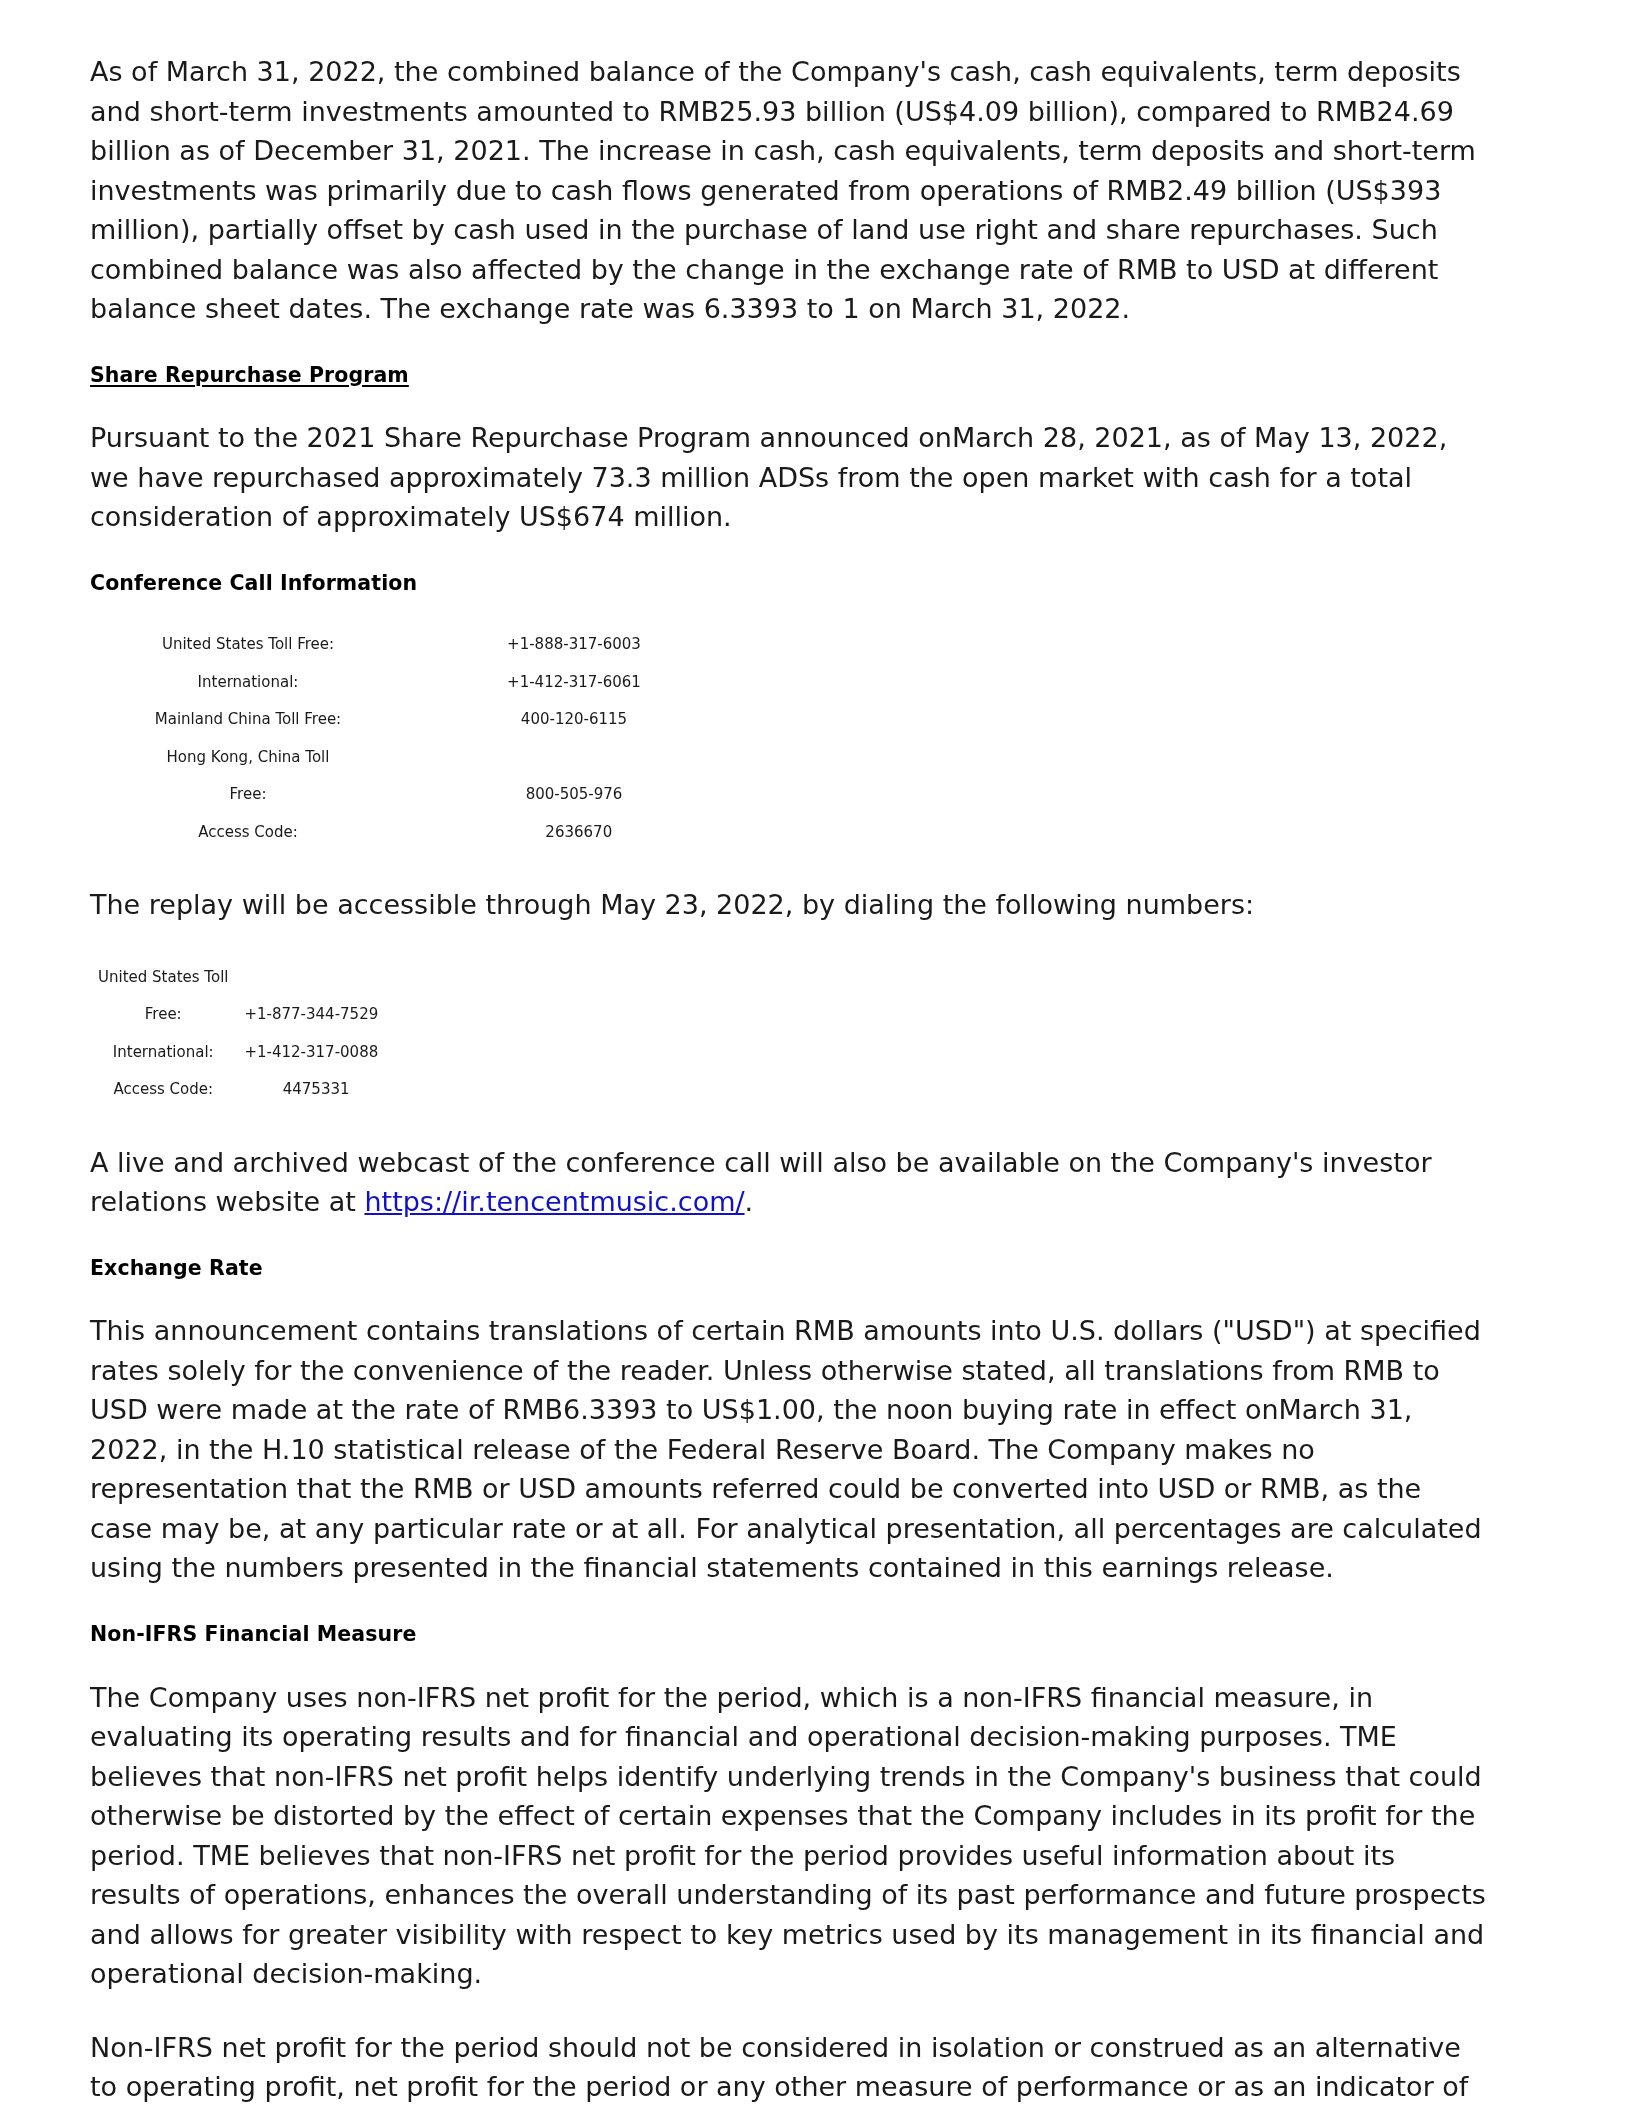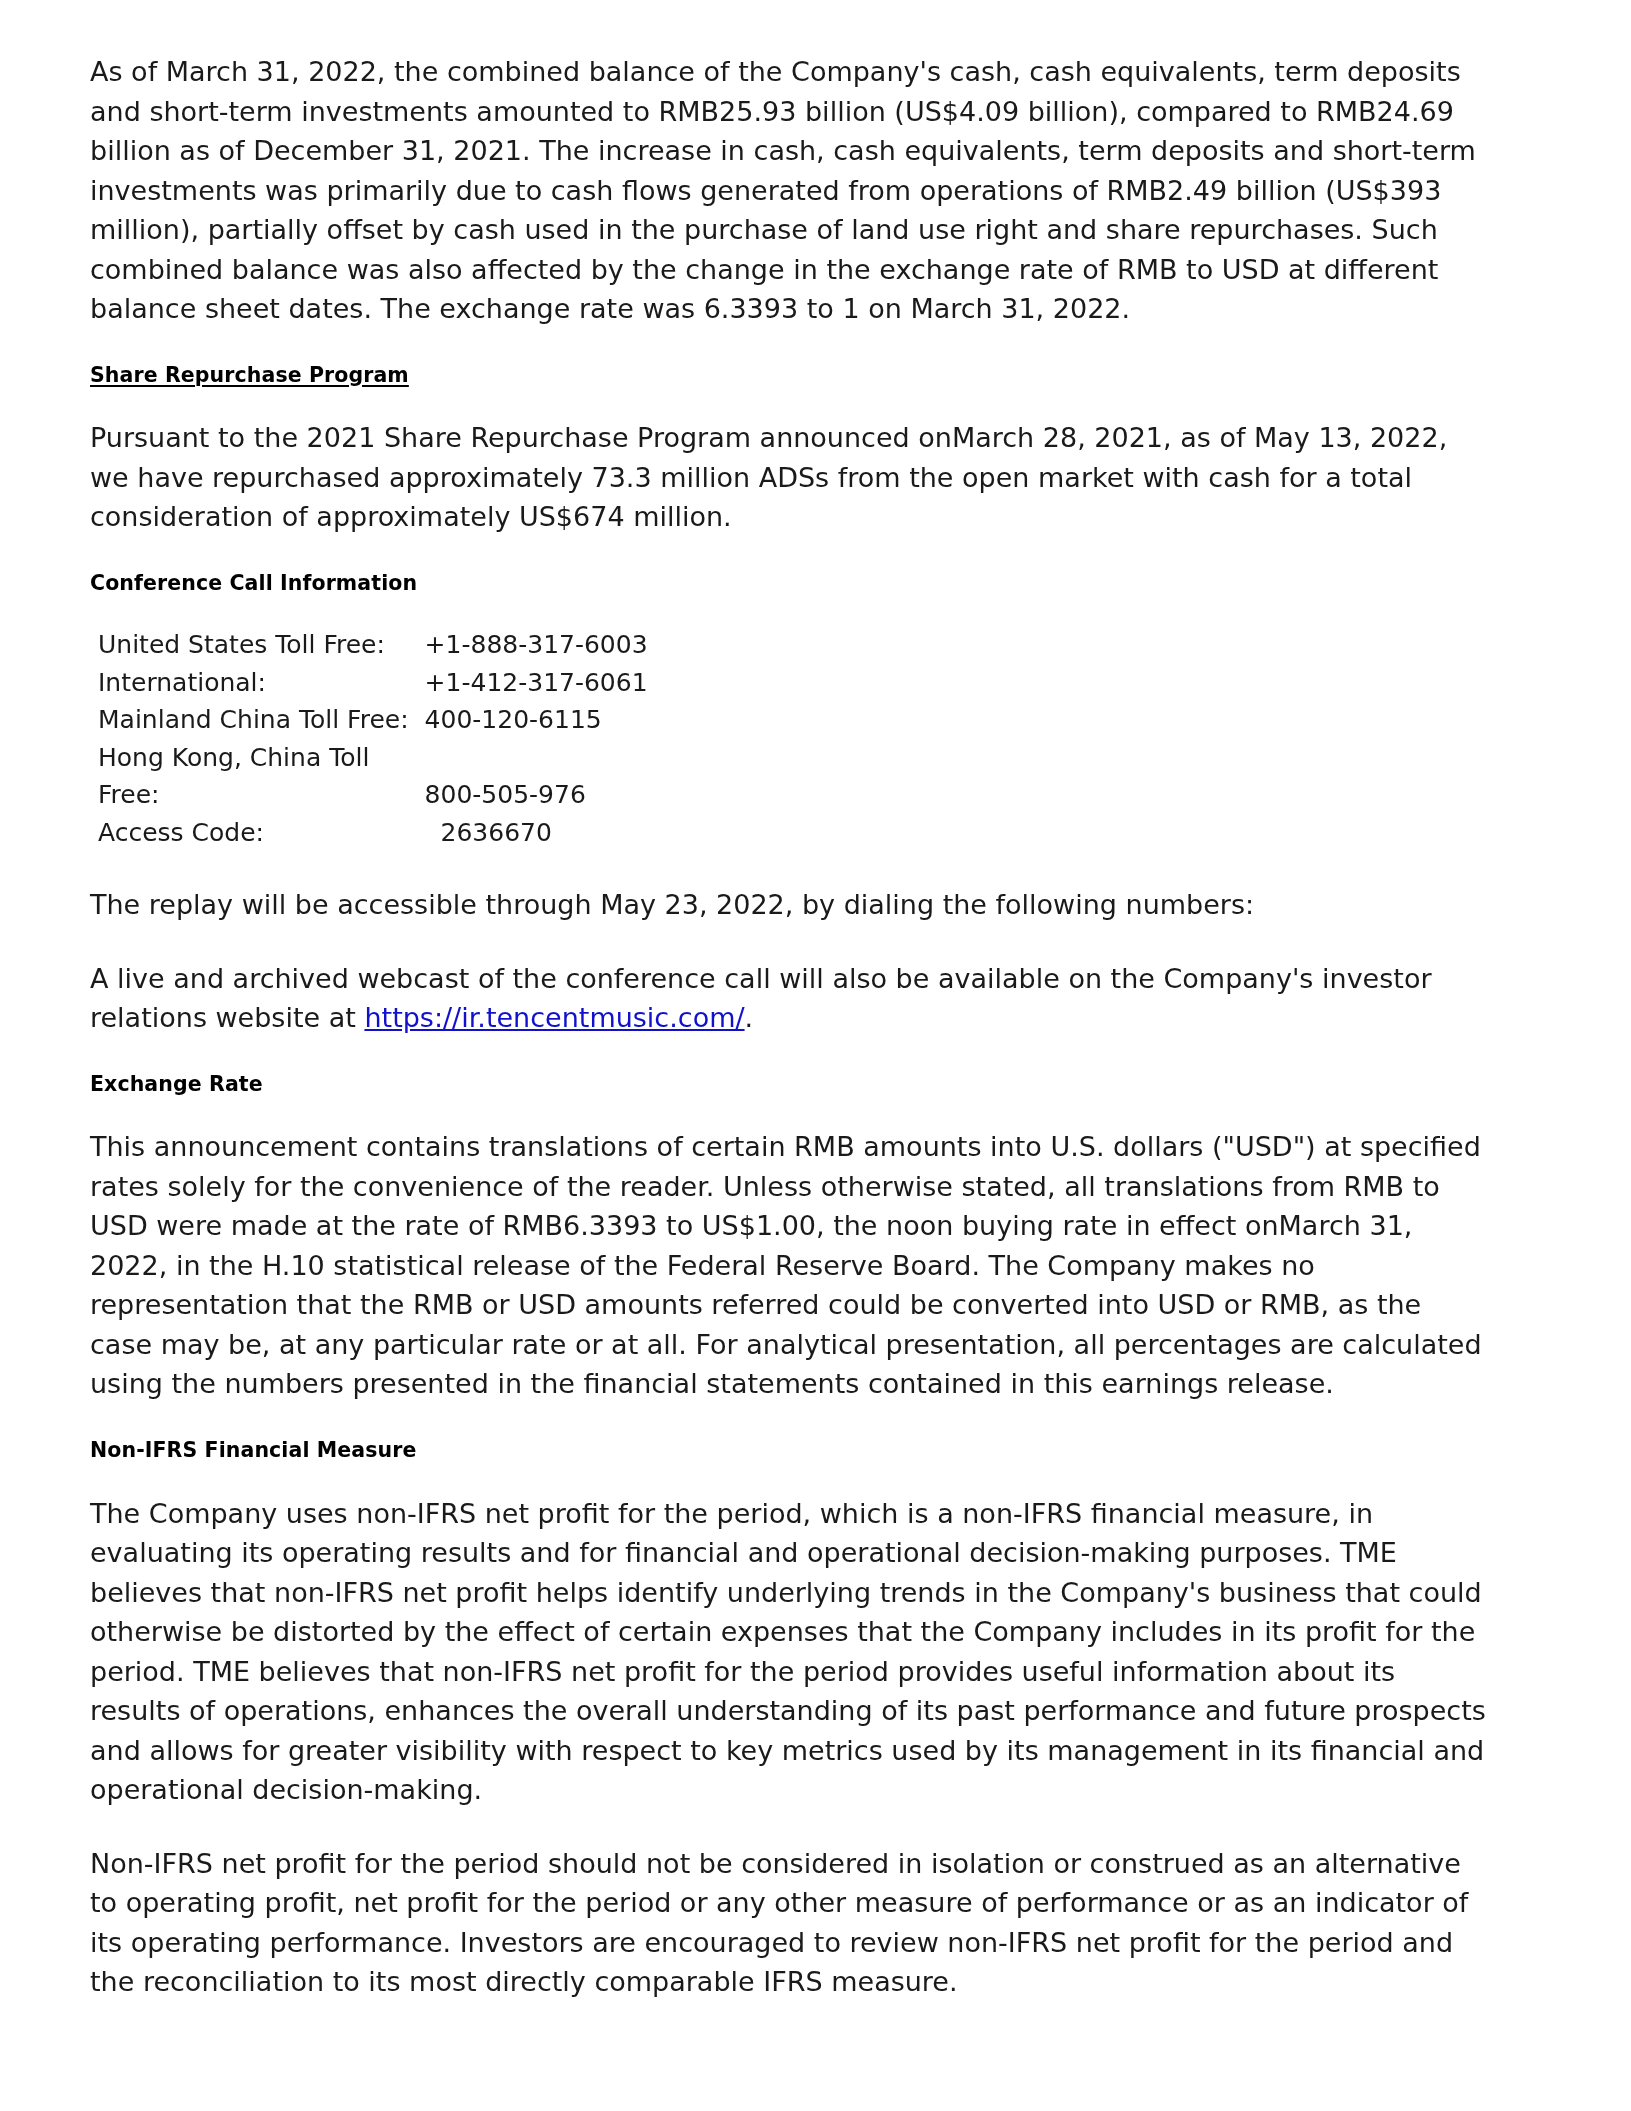--- a/index.html
+++ b/index.html
@@ -49,26 +49,27 @@
     color: #1111cc;
     text-decoration: underline;
     text-underline-offset: 2px;
   }
   table.phone-table {
     border-collapse: collapse;
     margin: 0 0 34px 0;
     margin-left: 8px;
   }
   table.phone-table td {
-    font-size: 25px;
+    font-size: 15px;
     line-height: 37.5px;
     color: #1a1a1a;
     padding: 0;
     vertical-align: top;
     white-space: pre;
+    text-align: center;
   }
   table.phone-table td.label {
     padding-right: 16px;
     min-width: 300px;
   }
   table.phone-table.replay td.label {
     min-width: 0;
     padding-right: 16px;
   }
   table.phone-table td.value {
@@ -115,20 +116,40 @@
         </tr>
         <tr>
           <td class="label">Access Code:</td>
           <td class="value value-col-1">  2636670</td>
         </tr>
       </tbody>
     </table>
 
     <p class="body-text">The replay will be accessible through May 23, 2022, by dialing the following numbers:</p>
 
+    <table class="phone-table replay">
+      <tbody>
+        <tr>
+          <td class="label">United States Toll</td>
+          <td class="value"></td>
+        </tr>
+        <tr>
+          <td class="label">Free:</td>
+          <td class="value">+1-877-344-7529</td>
+        </tr>
+        <tr>
+          <td class="label">International:</td>
+          <td class="value">+1-412-317-0088</td>
+        </tr>
+        <tr>
+          <td class="label">Access Code:</td>
+          <td class="value">  4475331</td>
+        </tr>
+      </tbody>
+    </table>
 
     <p class="body-text"><span>A live and archived webcast of the conference call will also be available on the Company's investor relations website at </span><a class="weblink" href="#">https://ir.tencentmusic.com/</a><span>.</span></p>
 
     <h2 class="heading">Exchange Rate</h2>
 
     <p class="body-text">This announcement contains translations of certain RMB amounts into U.S. dollars ("USD") at specified rates solely for the convenience of the reader. Unless otherwise stated, all translations from RMB to USD were made at the rate of RMB6.3393 to US$1.00, the noon buying rate in effect onMarch 31, 2022, in the H.10 statistical release of the Federal Reserve Board. The Company makes no representation that the RMB or USD amounts referred could be converted into USD or RMB, as the case may be, at any particular rate or at all. For analytical presentation, all percentages are calculated using the numbers presented in the financial statements contained in this earnings release.</p>
 
     <h2 class="heading">Non-IFRS Financial Measure</h2>
 
     <p class="body-text">The Company uses non-IFRS net profit for the period, which is a non-IFRS financial measure, in evaluating its operating results and for financial and operational decision-making purposes. TME believes that non-IFRS net profit helps identify underlying trends in the Company's business that could otherwise be distorted by the effect of certain expenses that the Company includes in its profit for the period. TME believes that non-IFRS net profit for the period provides useful information about its results of operations, enhances the overall understanding of its past performance and future prospects and allows for greater visibility with respect to key metrics used by its management in its financial and operational decision-making.</p>

